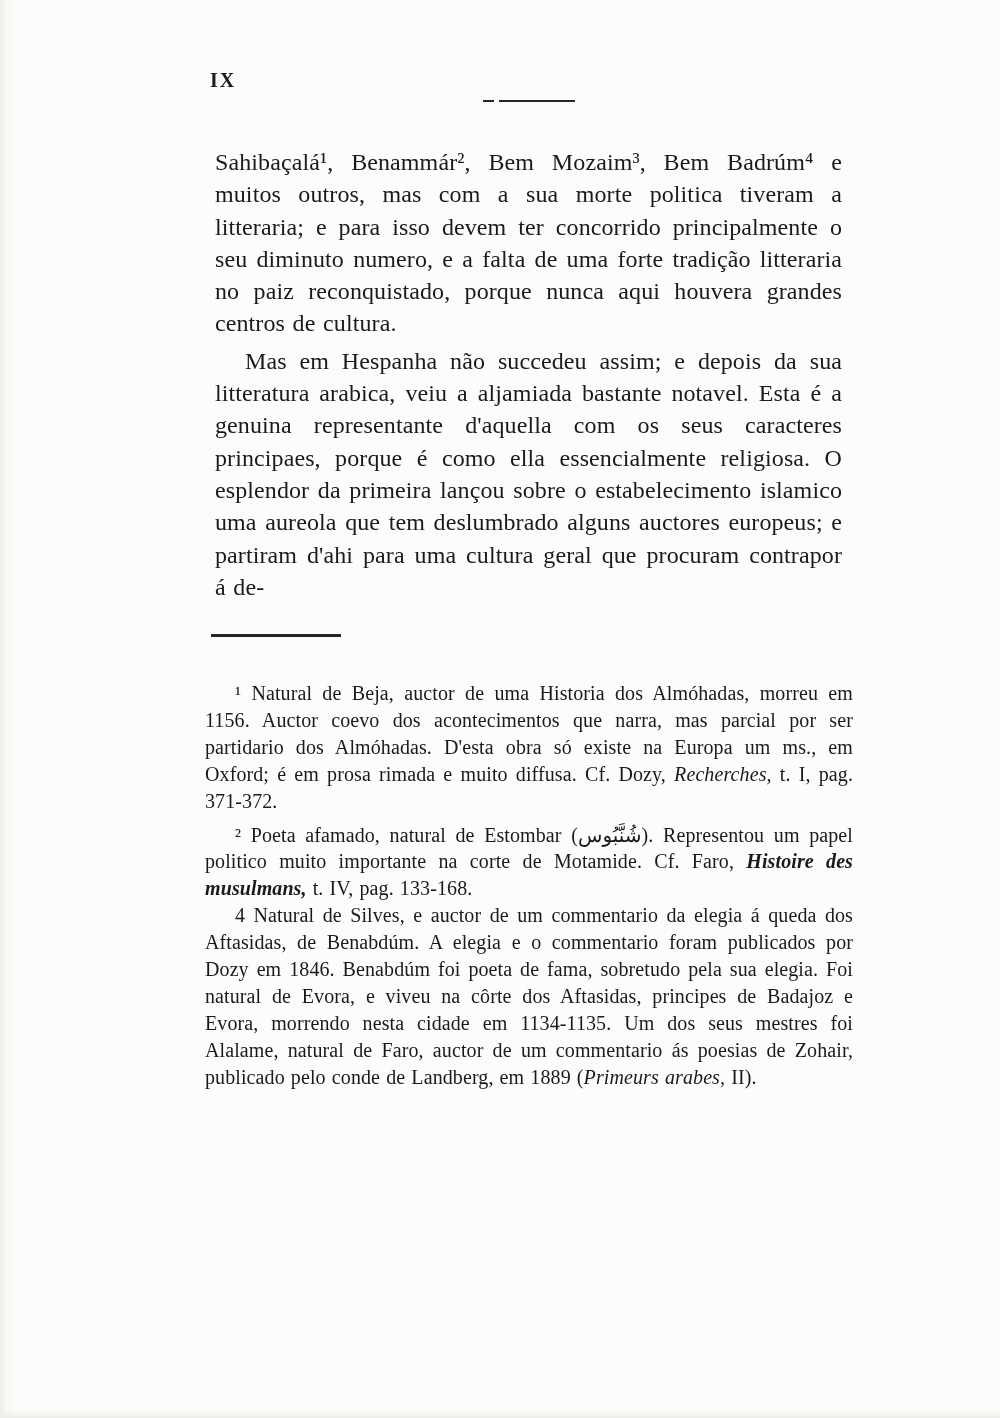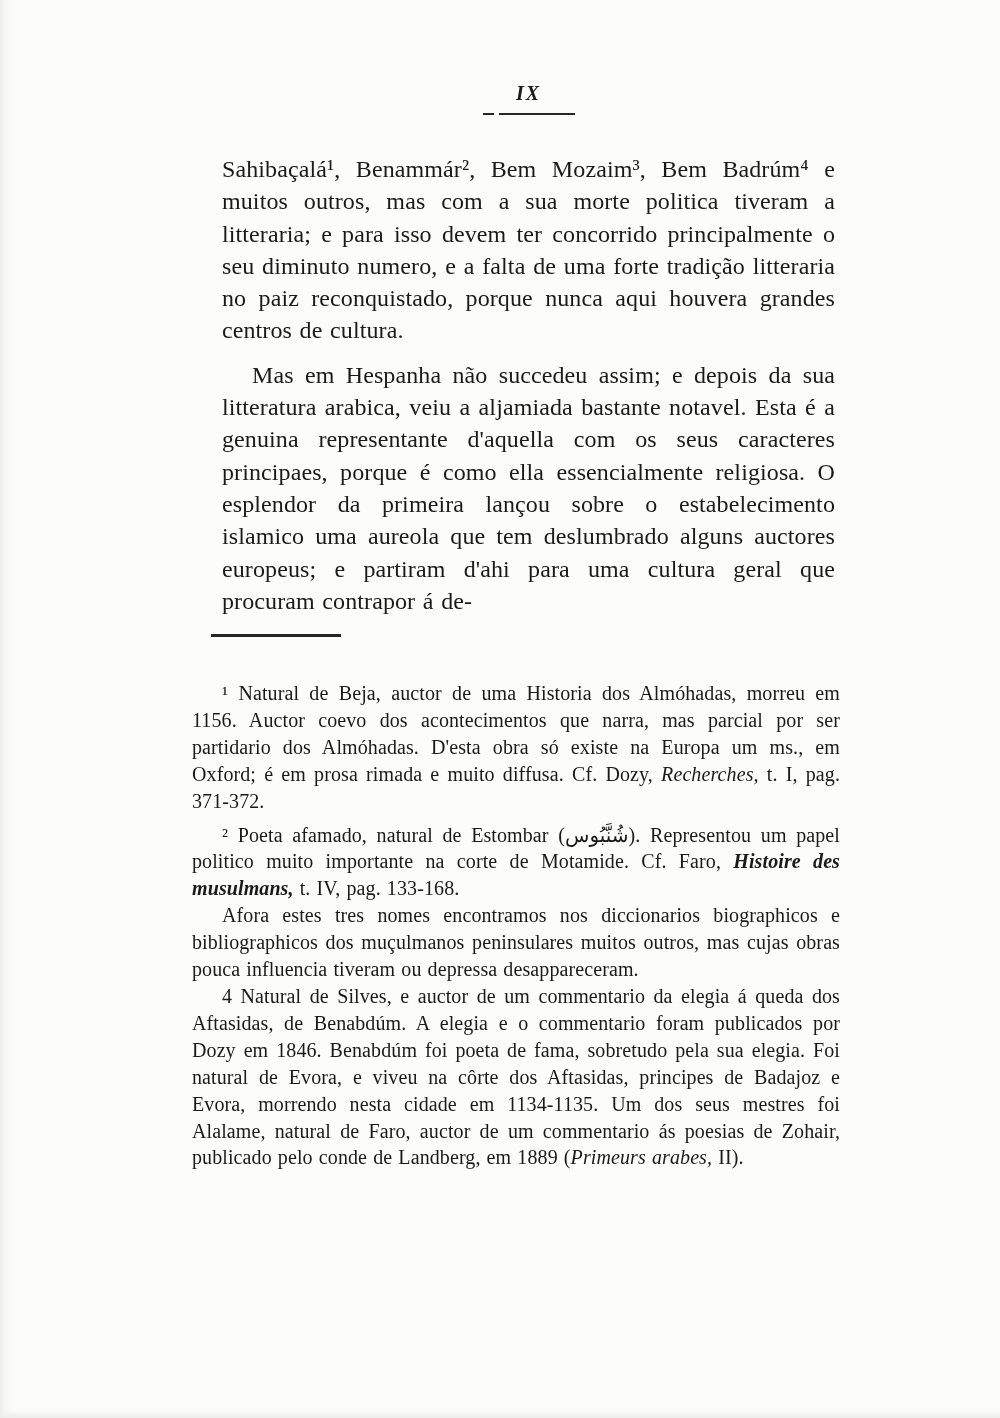--- a/index.html
+++ b/index.html
@@ -20,25 +20,24 @@
   }
   .page::after {
     content: "";
     position: absolute;
     left: 0; right: 0; bottom: 0;
     height: 8px;
     background: linear-gradient(0deg, #ededea, rgba(252,252,250,0));
   }
   .header {
     position: absolute;
-    top: 83px;
+    top: 70px;
     left: 210px;
     width: 637px;
-    text-align: center;
-    font-style: italic;
+    text-align: left;
   }
   .header-num {
     display: inline-block;
     font-size: 20px;
     font-weight: bold;
     letter-spacing: 2px;
     line-height: 1;
   }
   .header-rule {
     margin-top: 9px;
@@ -61,34 +60,34 @@
     position: absolute;
     top: 141px;
     left: 210px;
     width: 637px;
     font-size: 24px;
     line-height: 32.3px;
     text-align: justify;
     letter-spacing: 0.1px;
     word-spacing: 1.5px;
   }
-  .main-text p { margin: 12px; }
+  .main-text p { margin: 5px; }
   .main-text p.indented { text-indent: 30px; }
   .fn-separator {
     position: absolute;
     top: 634px;
     left: 211px;
     width: 130px;
     height: 3px;
     background: #242424;
   }
   .footnotes {
     position: absolute;
     top: 680px;
-    left: 192px;
+    left: 205px;
     width: 648px;
     font-size: 20px;
     line-height: 26.9px;
     text-align: justify;
     letter-spacing: 0.1px;
     word-spacing: 1px;
   }
   .footnotes p {
     margin: 0;
     text-indent: 30px;
@@ -120,18 +119,17 @@
   </div>
 
   <div class="fn-separator"></div>
 
   <div class="footnotes">
     <p><span>¹ Natural de Beja, auctor de uma Historia dos Almóhadas, morreu em 1156. Auctor coevo dos acontecimentos que narra, mas parcial por ser partidario dos Almóhadas. D'esta obra só existe na Europa um ms., em Oxford; é em prosa rimada e muito diffusa. Cf. Dozy, </span><span class="work-title">Recherches,</span><span> t. I, pag. 371-372.</span></p>
 
     <p class="gap-top"><span>² Poeta afamado, natural de Estombar (شُنَّبُوس). Representou um papel politico muito importante na corte de Motamide. Cf. Faro, </span><span class="work-title heavy">Histoire des musulmans,</span><span> t. IV, pag. 133-168.</span></p>
 
 
-    <p><span>Afora estes tres nomes encontramos nos diccionarios biographicos e bibliographicos dos muçulmanos peninsulares muitos outros, mas cujas obras pouca influencia tiveram ou depressa desappareceram.</span></p>
 
     <p><span>4 Natural de Silves, e auctor de um commentario da elegia á queda dos Aftasidas, de Benabdúm. A elegia e o commentario foram publicados por Dozy em 1846. Benabdúm foi poeta de fama, sobretudo pela sua elegia. Foi natural de Evora, e viveu na côrte dos Aftasidas, principes de Badajoz e Evora, morrendo nesta cidade em 1134-1135. Um dos seus mestres foi Alalame, natural de Faro, auctor de um commentario ás poesias de Zohair, publicado pelo conde de Landberg, em 1889 (</span><span class="work-title">Primeurs arabes,</span><span> II).</span></p>
   </div>
 
 </div>
 
 </body></html>

